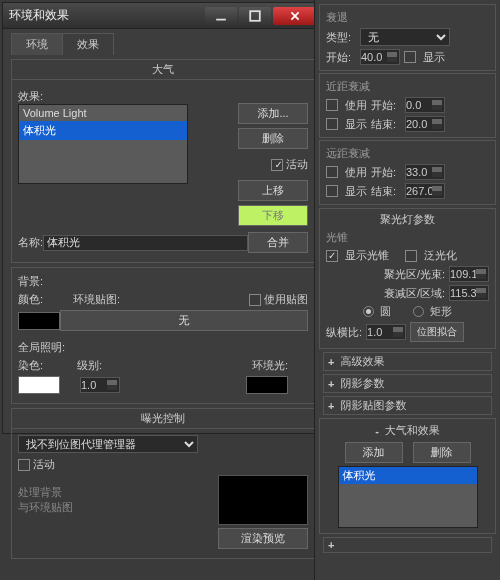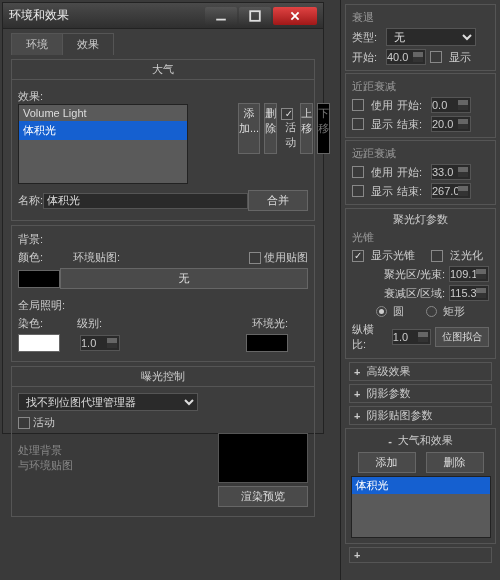--- a/index.html
+++ b/index.html
@@ -25,21 +25,21 @@
 .row{display:flex;align-items:center;margin:3px 0}
 .lbl{display:inline-block}
 .input{background:#2a2a2a;border:1px solid #555;padding:1px 3px;color:#ddd}
 .spin{width:40px;height:16px;background:#2a2a2a;border:1px solid #555;display:inline-flex;align-items:center;padding:0 0;position:relative}
 .spin::after{content:"";position:absolute;right:2px;top:2px;width:10px;height:10px;background:linear-gradient(#666 45%,#333 55%)}
 .swatch{width:42px;height:18px;background:#000;border:1px solid #666}
 .chk{width:12px;height:12px;border:1px solid #888;display:inline-block;vertical-align:middle;margin-right:3px;background:#3a3a3a}
 .chk.on::after{content:"✓";font-size:10px;color:#ddd;position:relative;top:-2px;left:1px}
 .collapse{display:flex;align-items:center;gap:6px;font-size:16px;padding:1px 4px;border:1px solid #555;margin:3px 6px;cursor:pointer}
 .collapse .plus{font-weight:bold}
-.right-panel{position:absolute;right:0;top:0;width:160px;height:580px;background:#3d3d3d;border-left:1px solid #222;padding:2px}
+.right-panel{position:absolute;right:0;top:0;width:186px;height:580px;background:#3d3d3d;border-left:1px solid #222;padding:2px}
 .rp-row{display:flex;align-items:center;gap:4px;margin:3px 4px}
 .rp-lbl{min-width:30px}
 .rp-section{border:1px solid #555;margin:3px 2px;padding:3px 2px}
 .rp-section-title{text-align:center;margin-bottom:3px}
 .radio{width:11px;height:11px;border:1px solid #888;border-radius:50%;display:inline-block;vertical-align:middle;margin-right:2px}
 .radio.on::after{content:"";display:block;width:5px;height:5px;background:#ccc;border-radius:50%;margin:2px}
 .mini-list{width:140px;height:62px;background:#5a5a5a;border:1px solid #222;margin:3px auto}
 .mini-list .item{padding:1px 4px}
 .mini-list .item.selected{background:#1560d0;color:#fff}
 .red-box{border:2px solid #e02020}
@@ -79,26 +79,26 @@
     <div class="panel-body">
       <div class="row" style="align-items:flex-start">
         <div>
           <div class="lbl">效果:</div>
           <div class="effects-list">
             <div class="item">Volume Light</div>
             <div class="item selected">体积光</div>
           </div>
         </div>
         <div style="flex:1"></div>
-        <div style="display:flex;flex-direction:row;gap:4px;width:70px;margin-top:14px">
+        <div style="display:flex;flex-direction:column;gap:4px;width:70px;margin-top:14px">
           <div class="btn">添加...</div>
           <div class="btn">删除</div>
           <div style="text-align:right;margin:4px 0"><span class="chk on"></span><span>活动</span></div>
           <div class="btn">上移</div>
-          <div class="btn" style="background:#000000;color:#777">下移</div>
+          <div class="btn" style="background:#bef264;color:#777">下移</div>
         </div>
       </div>
       <div class="row" style="margin-top:6px">
         <span class="lbl">名称:</span>
         <input class="input" style="flex: 1 1 0%;" value="体积光">
         <div class="btn" style="width:60px">合并</div>
       </div>
     </div>
   </div>
 

